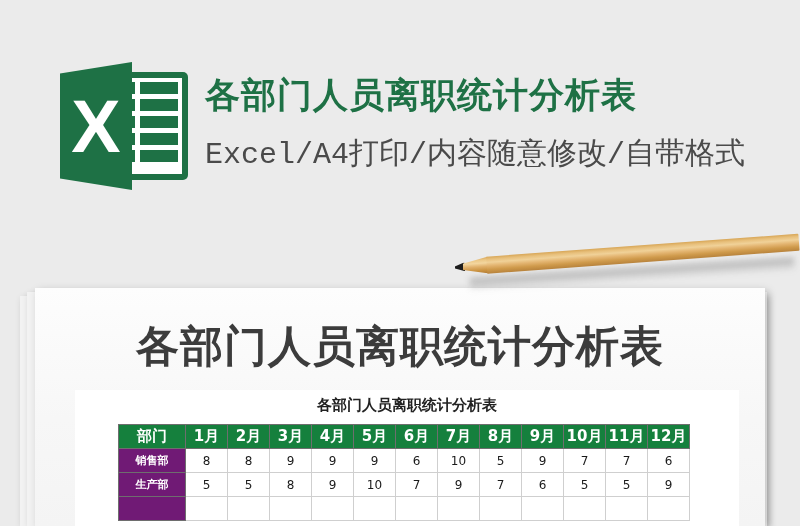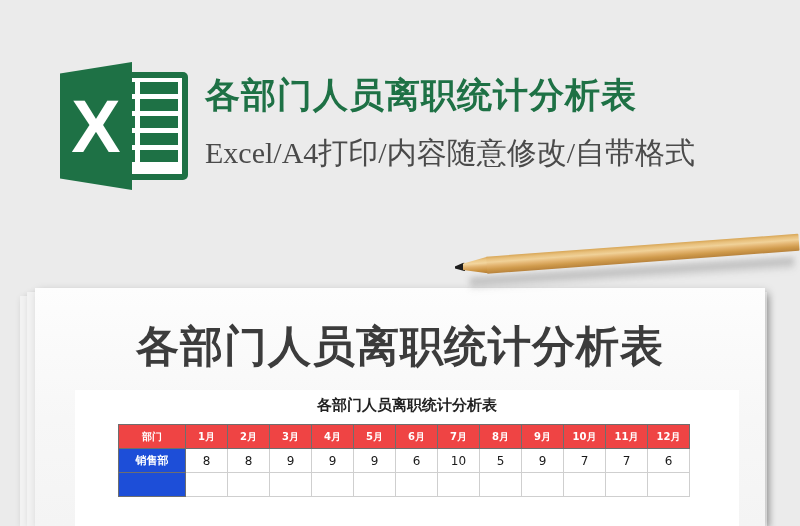--- a/index.html
+++ b/index.html
@@ -78,21 +78,21 @@
     white-space: nowrap;
     font-family: "DejaVu Sans", "Liberation Sans", sans-serif;
   }
   #banner-subtitle {
     position: absolute;
     left: 205px; top: 133px;
     color: #4a4a4a;
     font-size: 30px;
     letter-spacing: 0px;
     white-space: nowrap;
-    font-family: Liberation Serif, serif;
+    font-family: Liberation Mono, monospace;
   }
 
   
   .sheet-back {
     position: absolute;
     background: #f2f2f2;
     box-shadow: 2px 2px 7px rgba(0,0,0,0.16);
   }
   #sheet-back-2 {
     left: 20px; top: 296px;
@@ -153,27 +153,27 @@
   #data-table th, #data-table td {
     border: 1px solid #cfcfcf;
     height: 23px;
     text-align: center;
     vertical-align: middle;
     padding: 0;
     font-size: 11px;
     font-weight: bold;
   }
   #data-table th {
-    background: #ef4444;
+    background: #15803d;
     color: #ffffff;
     border: 1px solid #6e6e6e;
-    font-size: 10px;
+    font-size: 15px;
   }
   #data-table td.dept-cell {
-    background: #1d4ed8;
+    background: #701a75;
     color: #ffffff;
     border: 1px solid #6e6e6e;
     font-size: 11px;
   }
   #data-table td.num-cell {
     background: #ffffff;
     color: #1a1a1a;
     font-weight: normal;
     font-size: 12px;
   }
@@ -305,20 +305,35 @@
             <td class="num-cell">9</td>
             <td class="num-cell">6</td>
             <td class="num-cell">10</td>
             <td class="num-cell">5</td>
             <td class="num-cell">9</td>
             <td class="num-cell">7</td>
             <td class="num-cell">7</td>
             <td class="num-cell">6</td>
           </tr>
           <tr>
+            <td class="dept-cell">生产部</td>
+            <td class="num-cell">5</td>
+            <td class="num-cell">5</td>
+            <td class="num-cell">8</td>
+            <td class="num-cell">9</td>
+            <td class="num-cell">10</td>
+            <td class="num-cell">7</td>
+            <td class="num-cell">9</td>
+            <td class="num-cell">7</td>
+            <td class="num-cell">6</td>
+            <td class="num-cell">5</td>
+            <td class="num-cell">5</td>
+            <td class="num-cell">9</td>
+          </tr>
+          <tr>
             <td class="dept-cell"></td>
             <td class="num-cell"></td>
             <td class="num-cell"></td>
             <td class="num-cell"></td>
             <td class="num-cell"></td>
             <td class="num-cell"></td>
             <td class="num-cell"></td>
             <td class="num-cell"></td>
             <td class="num-cell"></td>
             <td class="num-cell"></td>

